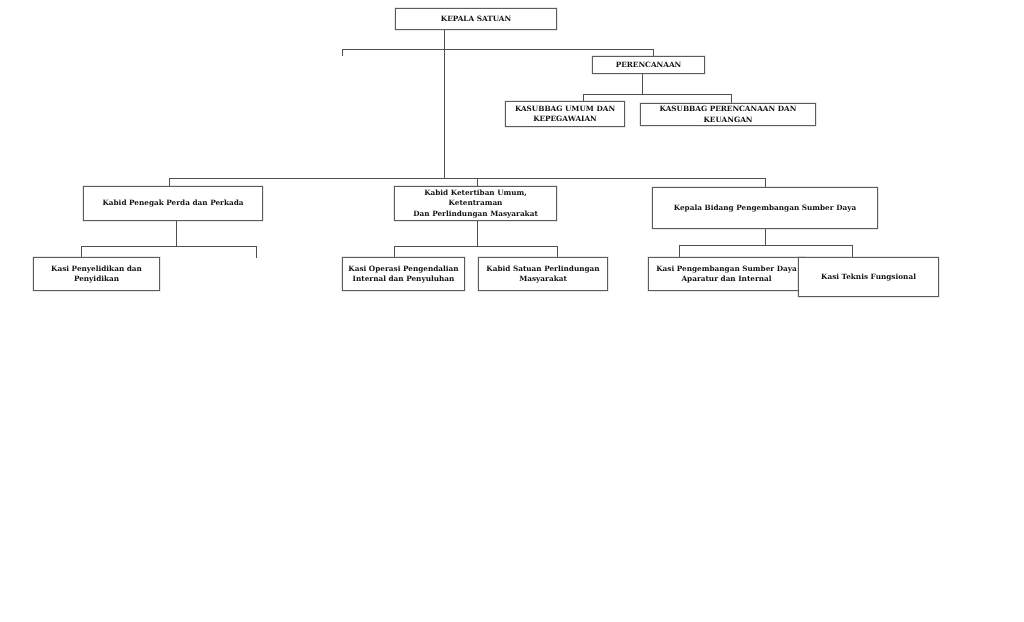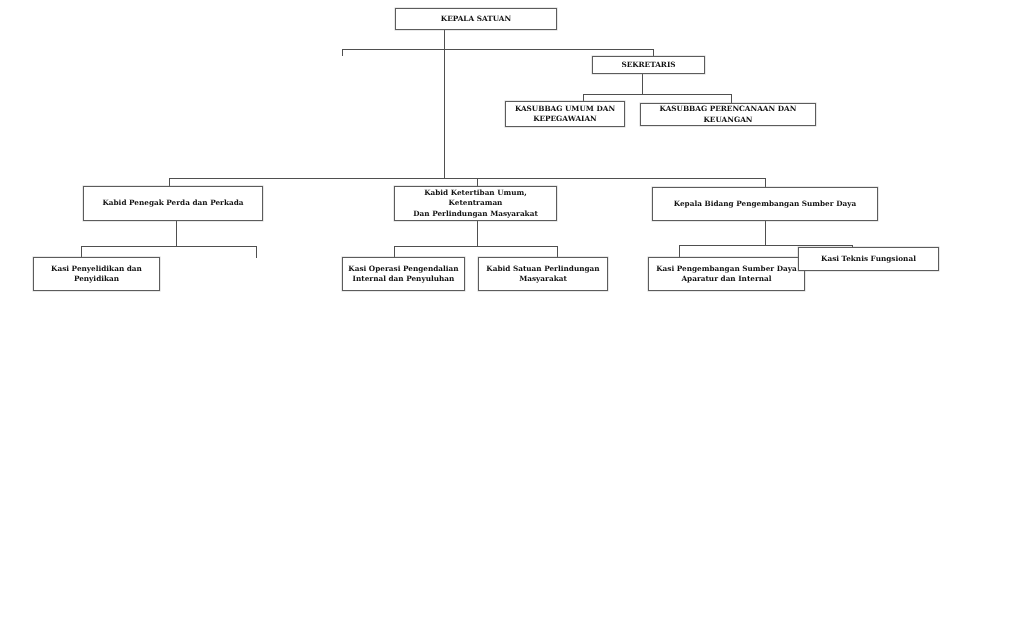--- a/index.html
+++ b/index.html
@@ -64,55 +64,55 @@
   <div class="vline" style="left:765px;top:221px;height:24px"></div>
   <div class="hline" style="left:679px;top:245px;width:174px"></div>
   <div class="vline" style="left:679px;top:245px;height:12px"></div>
   <div class="vline" style="left:852px;top:245px;height:12px"></div>
 
   <div class="node" style="left:395px;top:8px;width:162px;height:22px">
     <span class="lbl">KEPALA SATUAN</span>
   </div>
 
   <div class="node" style="left:592px;top:56px;width:113px;height:18px">
-    <span class="lbl">SEKRETARIS</span>
+    <span class="lbl">PERENCANAAN</span>
   </div>
 
   <div class="node" style="left:505px;top:101px;width:120px;height:26px">
     <span class="lbl">KASUBBAG UMUM DAN
 KEPEGAWAIAN</span>
   </div>
   <div class="node" style="left:640px;top:103px;width:176px;height:23px">
     <span class="lbl">KASUBBAG PERENCANAAN DAN KEUANGAN</span>
   </div>
 
   <div class="node" style="left:83px;top:186px;width:180px;height:35px">
     <span class="lbl">Kabid Penegak Perda dan Perkada</span>
   </div>
   <div class="node" style="left:394px;top:186px;width:163px;height:35px">
     <span class="lbl">Kabid Ketertiban Umum, Ketentraman
 Dan Perlindungan Masyarakat</span>
   </div>
-  <div class="node" style="left:652px;top:187px;width:226px;height:34px">
+  <div class="node" style="left:652px;top:187px;width:226px;height:42px">
     <span class="lbl">Kepala Bidang Pengembangan Sumber Daya</span>
   </div>
 
   <div class="node" style="left:33px;top:257px;width:127px;height:34px">
     <span class="lbl">Kasi Penyelidikan dan
 Penyidikan</span>
   </div>
   <div class="node" style="left:342px;top:257px;width:123px;height:34px">
     <span class="lbl">Kasi Operasi Pengendalian
 Internal dan Penyuluhan</span>
   </div>
   <div class="node" style="left:478px;top:257px;width:130px;height:34px">
     <span class="lbl">Kabid Satuan Perlindungan
 Masyarakat</span>
   </div>
   <div class="node" style="left:648px;top:257px;width:157px;height:34px">
     <span class="lbl">Kasi Pengembangan Sumber Daya
 Aparatur dan Internal</span>
   </div>
-  <div class="node" style="left:798px;top:247px;width:141px;height:24px">
+  <div class="node" style="left:798px;top:257px;width:141px;height:40px">
     <span class="lbl">Kasi Teknis Fungsional</span>
   </div>
 
 </div>
 
 </body></html>

